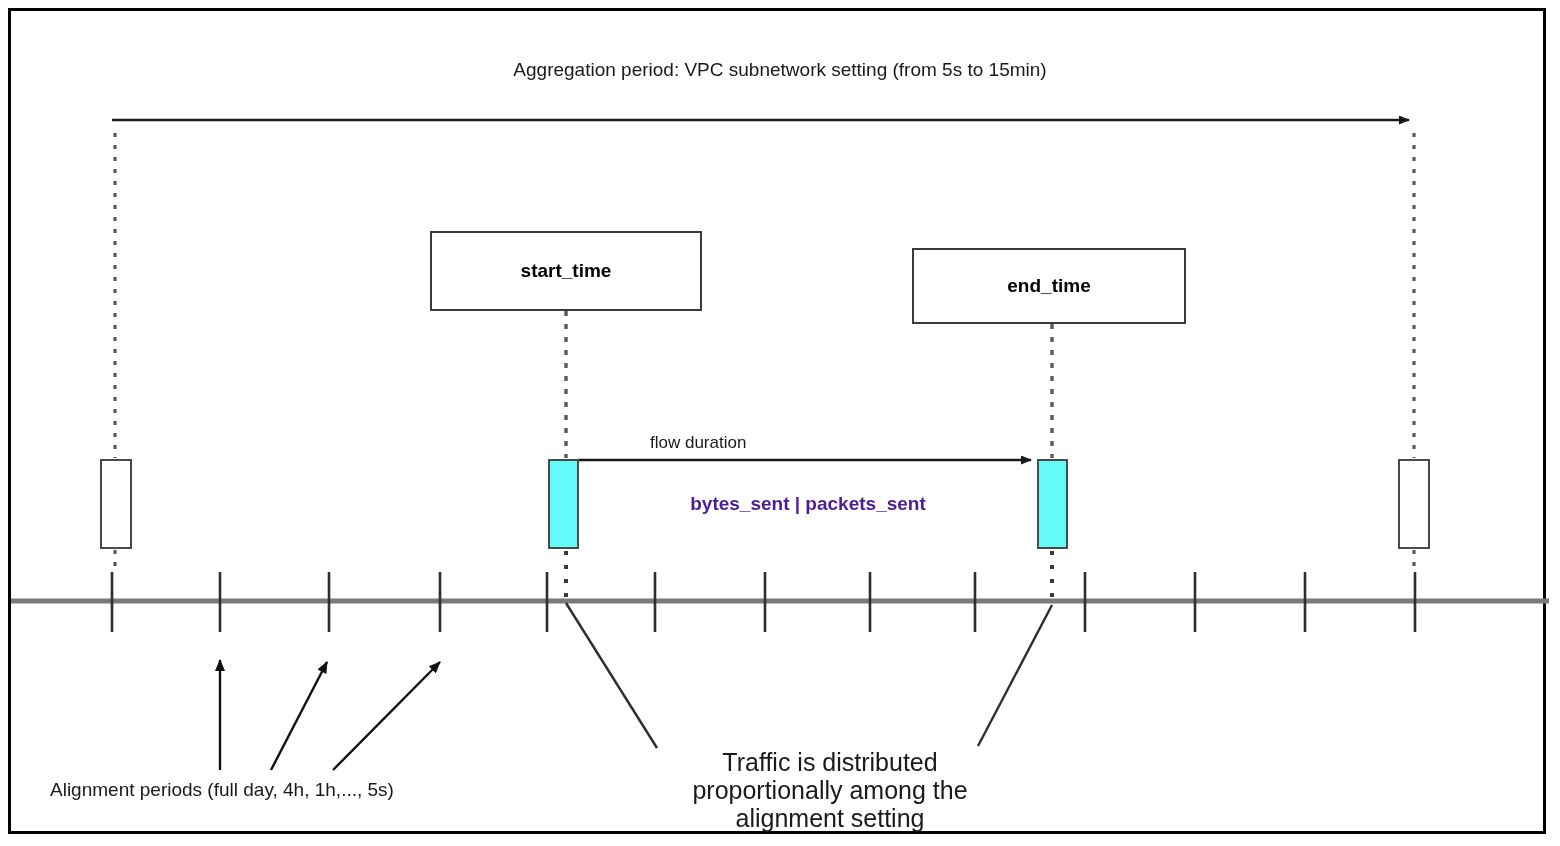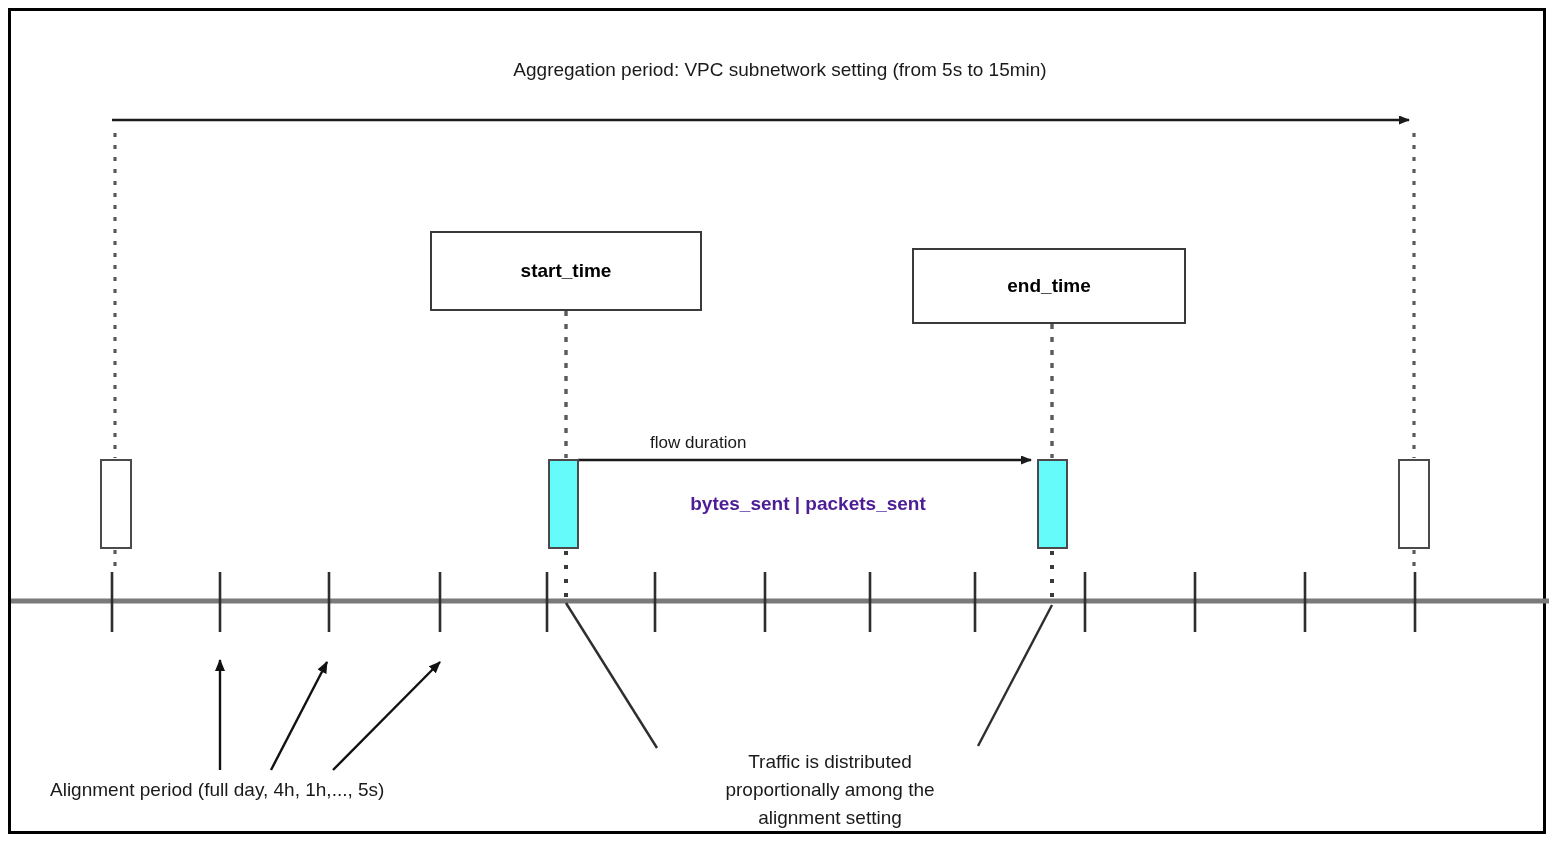--- a/index.html
+++ b/index.html
@@ -93,21 +93,21 @@
     width: 456px;
     text-align: center;
     color: #4c1d95;
   }
   .align-lbl {
     font-size: 19px;
     left: 50px;
     top: 779px;
   }
   .traffic-lbl {
-    font-size: 19px;
+    font-size: 25px;
     left: 660px;
     top: 748px;
     width: 340px;
     text-align: center;
     line-height: 28px;
     white-space: normal;
   }
 </style>
 </head>
 <body>
@@ -184,20 +184,20 @@
   </div>
 
   <div class="plain-rect" id="rect-left"></div>
   <div class="plain-rect" id="rect-right"></div>
 
   <div class="cyan-bar" id="bar-start" style="background: rgb(102, 251, 251);"></div>
   <div class="cyan-bar" id="bar-end" style="background: rgb(102, 251, 251);"></div>
 
   <div class="lbl flow-lbl">flow duration</div>
   <div class="lbl bytes-lbl">bytes_sent | packets_sent</div>
-  <div class="lbl align-lbl">Alignment period (full day, 4h, 1h,..., 5s)</div>
+  <div class="lbl align-lbl">Alignment periods (full day, 4h, 1h,..., 5s)</div>
 
   <div class="lbl traffic-lbl">
     <div>Traffic is distributed</div>
     <div>proportionally among the</div>
     <div>alignment setting</div>
   </div>
 </div>
 
 </body></html>

